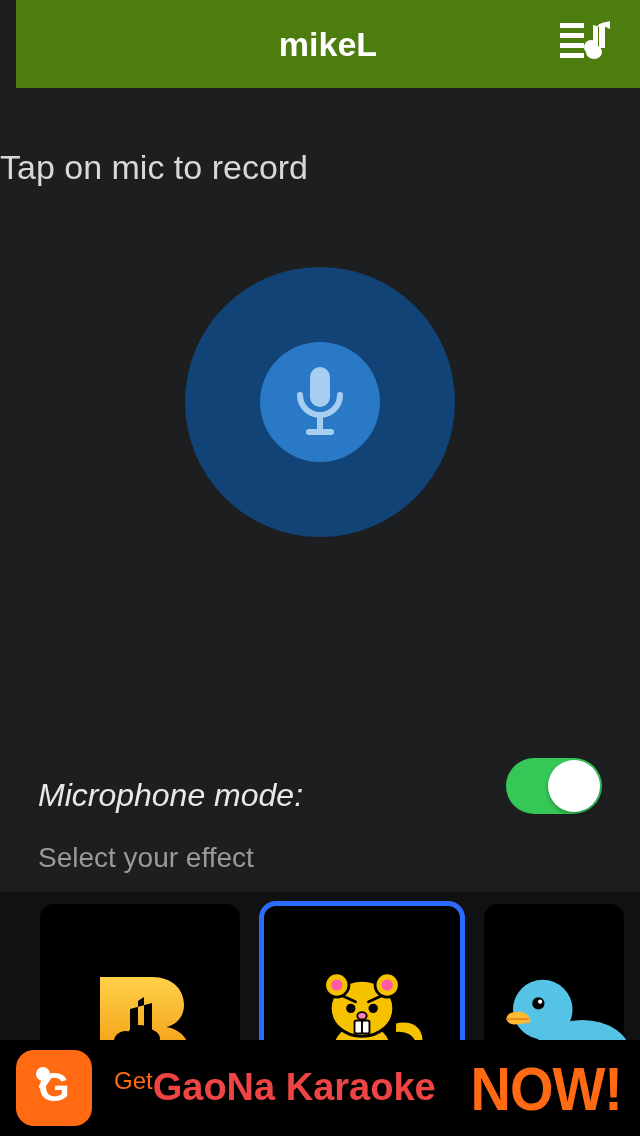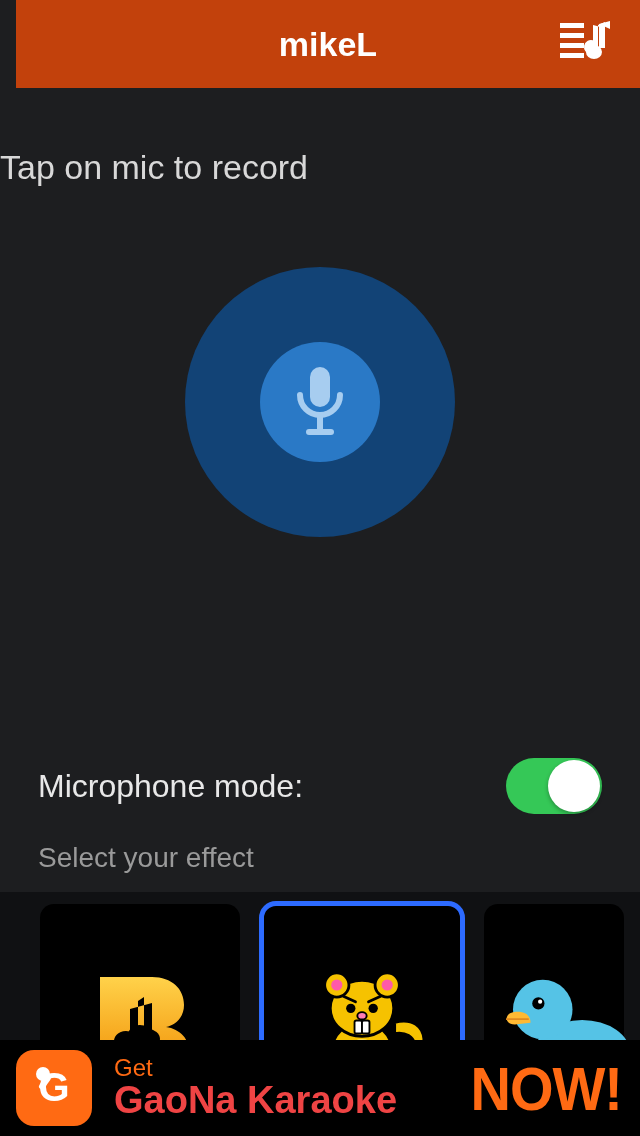--- a/index.html
+++ b/index.html
@@ -9,21 +9,21 @@
     background: #1d1e20;
     font-family: -apple-system, 'Helvetica Neue', Helvetica, Arial, sans-serif;
     overflow: hidden;
     color: #fff;
     position: relative;
   }
 
   
   .header {
     height: 88px;
-    background: #c2410c;
+    background: #4d7c0f;
     display: flex;
     align-items: center;
     justify-content: center;
     position: relative;
     margin-left: 16px;
   }
   .header-title {
     font-size: 34px;
     font-weight: 600;
     color: #fff;
@@ -68,24 +68,25 @@
     background: #2a79c6;
     display: flex;
     align-items: center;
     justify-content: center;
   }
   .mic-inner svg { display: block; }
 
   
   .settings-row {
     display: flex;
-    align-items: center;
+    align-items: flex-end;
     justify-content: space-between;
     padding: 0 38px;
     margin-top: 10px;
+    font-style: italic;
   }
   .settings-label {
     font-size: 32px;
     font-weight: 300;
     color: #e8e8e8;
   }
   .toggle {
     width: 96px;
     height: 56px;
     border-radius: 28px;
@@ -177,21 +178,21 @@
     border-radius: 18px;
     background: #ff6a13;
     margin-left: 16px;
     display: flex;
     align-items: center;
     justify-content: center;
   }
   .ad-text {
     margin-left: 22px;
     display: flex;
-    flex-direction: column;
+    flex-direction: row;
     line-height: 1.05;
   }
   .ad-get {
     font-size: 24px;
     color: #ff6a13;
     font-weight: 500;
   }
   .ad-name {
     font-size: 38px;
     color: #ef4444;

